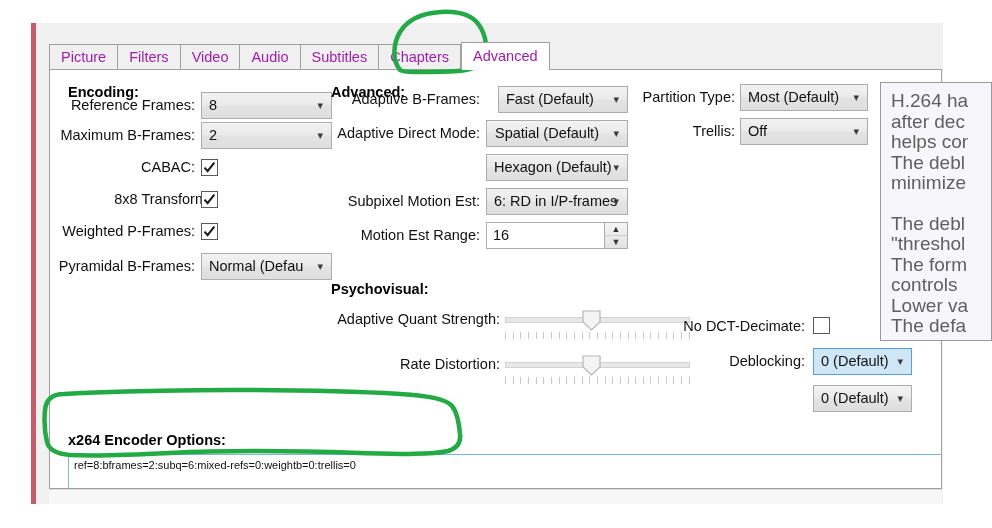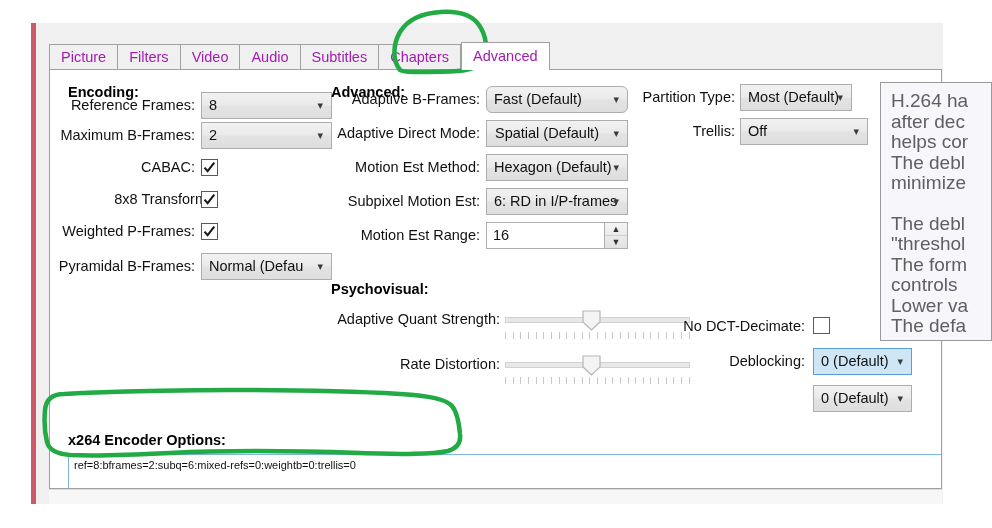--- a/index.html
+++ b/index.html
@@ -200,32 +200,31 @@
 
     <div class="lbl" style="left:0px;top:188px;width:145px;">Pyramidal B-Frames:</div>
     <div class="combo" style="left:151px;top:183px;width:131px;">
       <span class="cv">Normal (Defau</span>
       <span class="arw">▾</span>
     </div>
 
     <div class="grp-title" style="left:281px;top:14px;">Advanced:</div>
 
     <div class="lbl" style="left:235px;top:21px;width:195px;">Adaptive B-Frames:</div>
-    <div class="combo" style="left:436px;top:16px;width:142px;border-radius:6px;">
+    <div class="combo" style="left:448px;top:16px;width:130px;">
       <span class="cv">Fast (Default)</span>
       <span class="arw">▾</span>
     </div>
 
     <div class="lbl" style="left:235px;top:55px;width:195px;">Adaptive Direct Mode:</div>
     <div class="combo" style="left:436px;top:50px;width:142px;padding-left:8px;">
       <span class="cv">Spatial (Default)</span>
       <span class="arw">▾</span>
     </div>
 
-    <div class="lbl" style="left:235px;top:89px;width:195px;">Motion Est Method:</div>
     <div class="combo" style="left:436px;top:84px;width:142px;">
       <span class="cv">Hexagon (Default)</span>
       <span class="arw">▾</span>
     </div>
 
     <div class="lbl" style="left:235px;top:123px;width:195px;">Subpixel Motion Est:</div>
     <div class="combo" style="left:436px;top:118px;width:142px;">
       <span class="cv">6: RD in I/P-frames</span>
       <span class="arw">▾</span>
     </div>
@@ -233,21 +232,21 @@
     <div class="lbl" style="left:235px;top:157px;width:195px;">Motion Est Range:</div>
     <div class="spin" style="left:436px;top:152px;width:142px;">
       <span>16</span>
       <div class="spin-btns">
         <div>▲</div>
         <div>▼</div>
       </div>
     </div>
 
     <div class="lbl" style="left:560px;top:19px;width:125px;">Partition Type:</div>
-    <div class="combo" style="left:690px;top:14px;width:112px;">
+    <div class="combo" style="left:690px;top:14px;width:128px;">
       <span class="cv">Most (Default)</span>
       <span class="arw">▾</span>
     </div>
 
     <div class="lbl" style="left:560px;top:53px;width:125px;">Trellis:</div>
     <div class="combo" style="left:690px;top:48px;width:128px;">
       <span class="cv">Off</span>
       <span class="arw">▾</span>
     </div>
 

